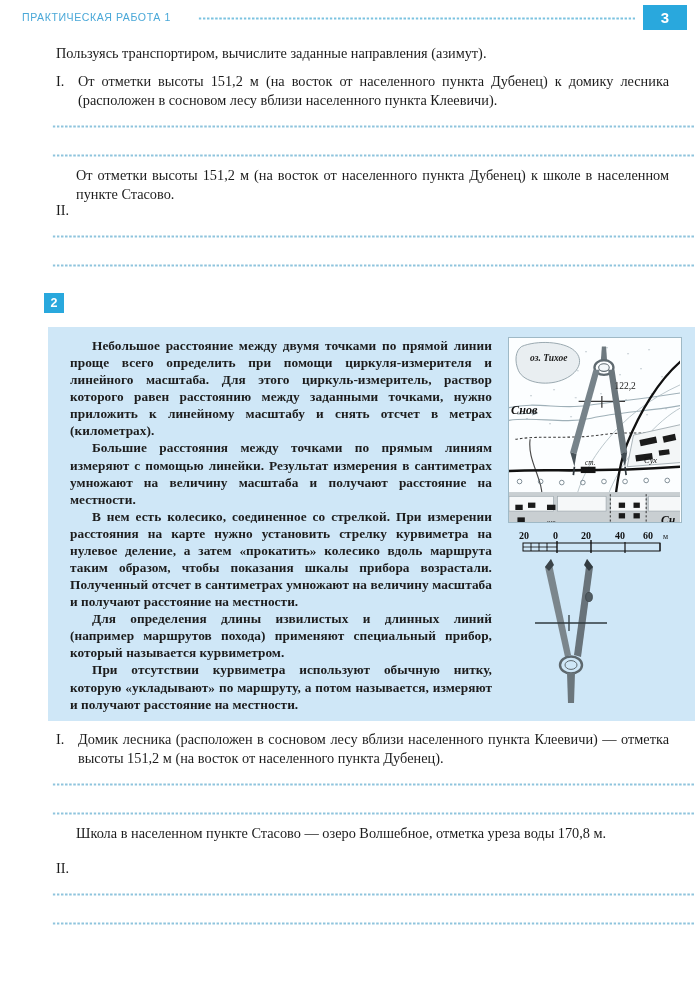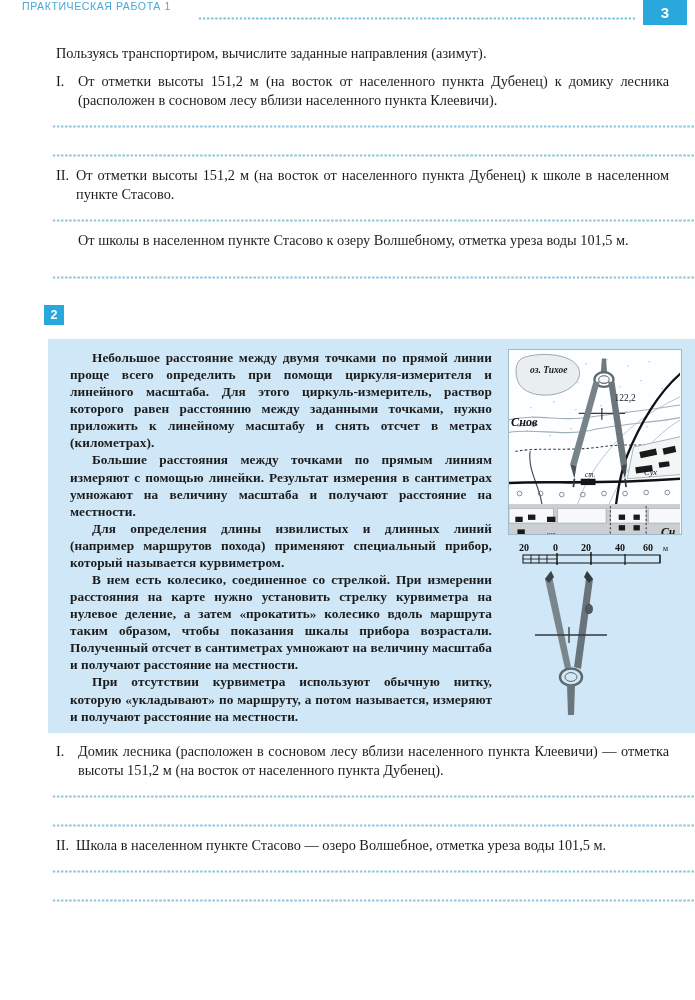--- a/index.html
+++ b/index.html
@@ -12,20 +12,21 @@
     color: #1c1c1c;
     overflow: hidden;
     position: relative;
   }
 
   
   .page-header {
     position: relative;
     height: 34px;
     display: flex;
+    align-items: center;
     padding: 0 0 0 22px;
   }
   .header-title {
     font-family: "Liberation Sans", "DejaVu Sans", sans-serif;
     font-size: 11.5px;
     letter-spacing: .6px;
     color: #4aa8d8;
     white-space: nowrap;
     font-stretch: condensed;
     transform: scaleX(.92);
@@ -74,21 +75,21 @@
     margin: 9px 0 0 0;
     padding-left: 30px;
     font-size: 14.3px;
     line-height: 1.33;
   }
   .task .num {
     width: 22px;
     flex: 0 0 22px;
     text-align: left;
   }
-  .task .num.tight { width: 20px; flex: 0 0 20px; }
+  .task .num.tight { width: 20px; flex: 0 0 20px; margin-top: 35px; }
   .task .body { flex: 1; text-align: justify; }
 
   .subtask {
     margin: 9px 0 0 0;
     padding-left: 52px;
     font-size: 14.3px;
     line-height: 1.33;
     text-align: justify;
   }
 
@@ -211,34 +212,33 @@
   <div class="rule"></div>
 
   <div class="rule gap-lg"></div>
 
   <div class="task">
     <span class="num tight">II.</span>
     <span class="body">От отметки высоты 151,2 м (на восток от населенного пункта Дубенец) к школе в населенном пункте Стасово.</span>
   </div>
   <div class="rule"></div>
 
-  <p class="subtask">От школы в населенном пункте Стасово к озеру Волшебному, отметка уреза воды 101,5 м.</p>
   <div class="rule gap-lg"></div>
 
   <div class="section-head">
     <span class="section-badge">2</span>
   </div>
 
   <div class="panel">
 
     <div class="panel-text">
       <p>Небольшое расстояние между двумя точками по прямой линии проще всего определить при помощи циркуля-измерителя и линейного масштаба. Для этого циркуль-измеритель, раствор которого равен расстоянию между заданными точками, нужно приложить к линейному масштабу и снять отсчет в метрах (километрах).</p>
       <p>Большие расстояния между точками по прямым линиям измеряют с помощью линейки. Результат измерения в сантиметрах умножают на величину масштаба и получают расстояние на местности.</p>
+      <p>В нем есть колесико, соединенное со стрелкой. При измерении расстояния на карте нужно установить стрелку курвиметра на нулевое деление, а затем «прокатить» колесико вдоль маршрута таким образом, чтобы показания шкалы прибора возрастали. Полученный отсчет в сантиметрах умножают на величину масштаба и получают расстояние на местности.</p>
       <p>Для определения длины извилистых и длинных линий (например маршрутов похода) применяют специальный прибор, который называется курвиметром.</p>
-      <p>В нем есть колесико, соединенное со стрелкой. При измерении расстояния на карте нужно установить стрелку курвиметра на нулевое деление, а затем «прокатить» колесико вдоль маршрута таким образом, чтобы показания шкалы прибора возрастали. Полученный отсчет в сантиметрах умножают на величину масштаба и получают расстояние на местности.</p>
       <p>При отсутствии курвиметра используют обычную нитку, которую «укладывают» по маршруту, а потом называется, измеряют и получают расстояние на местности.</p>
     </div>
 
     <div class="panel-figure">
 
       <div class="map-box">
         <svg class="map-svg" viewBox="0 0 163 186">
           <defs>
             <clipPath id="mapclip">
                 <rect x="0" y="0" width="163" height="186"></rect>
@@ -408,18 +408,18 @@
 
   <div class="task">
     <span class="num">I.</span>
     <span class="body">Домик лесника (расположен в сосновом лесу вблизи населенного пункта Клеевичи) — отметка высоты 151,2 м (на восток от населенного пункта Дубенец).</span>
   </div>
   <div class="rule"></div>
   <div class="rule gap-lg"></div>
 
   <div class="task">
     <span class="num tight">II.</span>
-    <span class="body">Школа в населенном пункте Стасово — озеро Волшебное, отметка уреза воды 101,5 м.</span>
+    <span class="body">Школа в населенном пункте Стасово — озеро Волшебное, отметка уреза воды 170,8 м.</span>
   </div>
   <div class="rule"></div>
   <div class="rule gap-lg"></div>
 
 </div>
 
 </body></html>

